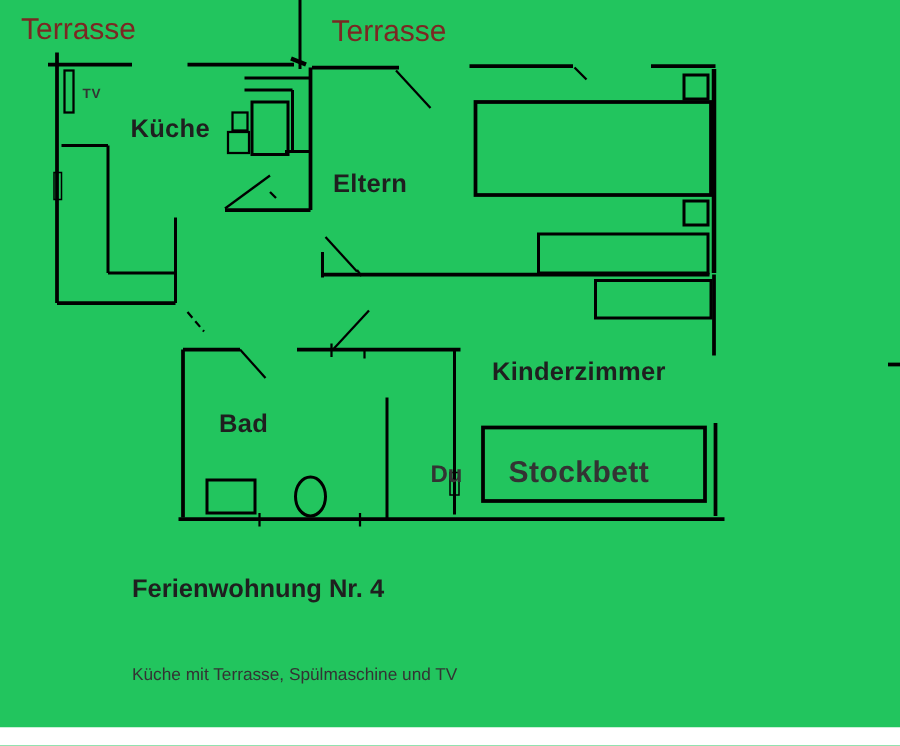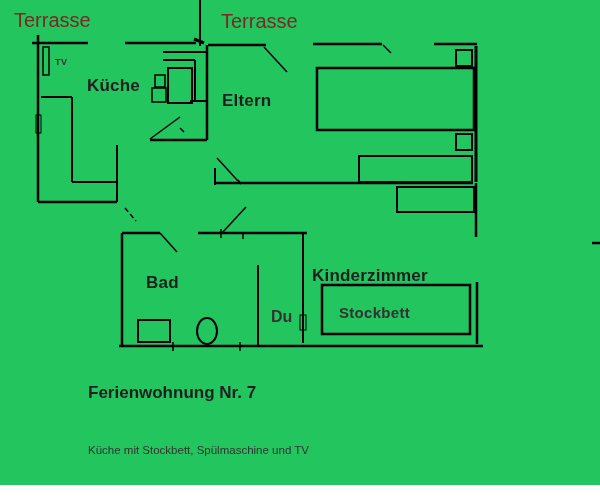--- a/index.html
+++ b/index.html
@@ -9,21 +9,21 @@
   }
   #plan-svg{position:absolute;left:0;top:0;}
   #plan-svg line,#plan-svg rect,#plan-svg ellipse,#plan-svg path{
     stroke:var(--line,#000);fill:none;
   }
   .lbl{position:absolute;white-space:nowrap;line-height:1;}
   .terrace-lbl{color:var(--terrace-label,#7b2823);font-size:20px;font-weight:400;letter-spacing:0px;}
   .room-lbl{color:var(--room-label,#1f1f1f);font-weight:bold;font-size:17px;letter-spacing:0.2px;}
   .tv-lbl{color:var(--sub-label,#333);font-size:9px;font-weight:bold;letter-spacing:0.5px;text-align:center;}
   .du-lbl{color:var(--sub-label,#333);font-size:16px;font-weight:bold;}
-  .stockbett-lbl{color:var(--sub-label,#333);font-size:15px;font-weight:bold;letter-spacing:0.3px;}
+  .stockbett-lbl{color:var(--sub-label,#333);font-size:20px;font-weight:bold;letter-spacing:0.3px;}
   .cap-title{color:var(--caption,#1f1f1f);font-size:17px;font-weight:bold;}
   .cap-note{color:var(--sub-label,#333);font-size:11.5px;font-weight:400;}
 </style>
 </head>
 <body>
 
 <div id="stage">
 
   <svg id="plan-svg" width="600" height="497" viewBox="0 0 600 497">
 
@@ -104,21 +104,21 @@
       <line x1="119" y1="346" x2="483" y2="346" stroke-width="2.5"></line>
       <line x1="173" y1="342" x2="173" y2="351" stroke-width="1.5"></line>
       <line x1="240" y1="342" x2="240" y2="351" stroke-width="1.5"></line>
     </g>
   </svg>
 
   <div class="lbl terrace-lbl" style="left:14px;top:10px;">Terrasse</div>
   <div class="lbl terrace-lbl" style="left:221px;top:11px;">Terrasse</div>
   <div class="lbl tv-lbl" style="left:55px;top:58px;">TV</div>
   <div class="lbl room-lbl" style="left:87px;top:77px;">Küche</div>
-  <div class="lbl room-lbl" style="left:222px;top:92px;">Eltern</div>
-  <div class="lbl room-lbl" style="left:312px;top:239px;margin-top:28px;">Kinderzimmer</div>
+  <div class="lbl room-lbl" style="left:222px;top:114px;">Eltern</div>
+  <div class="lbl room-lbl" style="left:328px;top:239px;">Kinderzimmer</div>
   <div class="lbl room-lbl" style="left:146px;top:274px;text-align:right;">Bad</div>
-  <div class="lbl du-lbl" style="left:271px;top:309px;">Du</div>
+  <div class="lbl du-lbl" style="left:287px;top:309px;">Du</div>
   <div class="lbl stockbett-lbl" style="left:339px;top:305px;">Stockbett</div>
 
-  <div class="lbl cap-title" style="left:88px;top:384px;">Ferienwohnung Nr. 7</div>
-  <div class="lbl cap-note" style="left:88px;top:445px;">Küche mit Stockbett, Spülmaschine und TV</div>
+  <div class="lbl cap-title" style="left:88px;top:384px;">Ferienwohnung Nr. 4</div>
+  <div class="lbl cap-note" style="left:88px;top:445px;">Küche mit Terrasse, Spülmaschine und TV</div>
 </div>
 
 </body></html>

